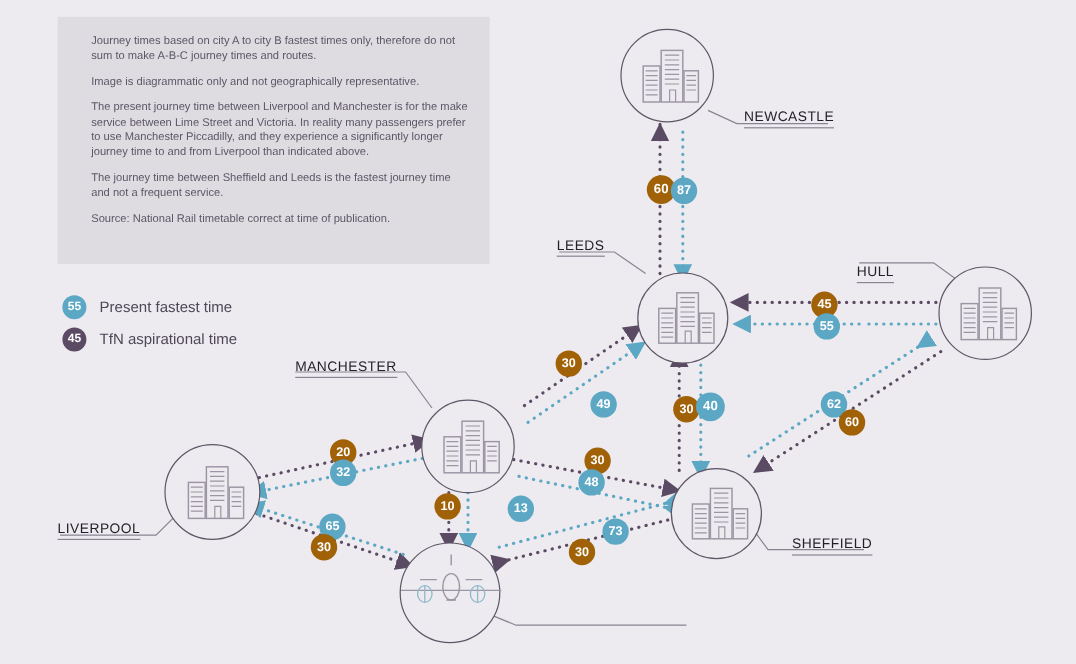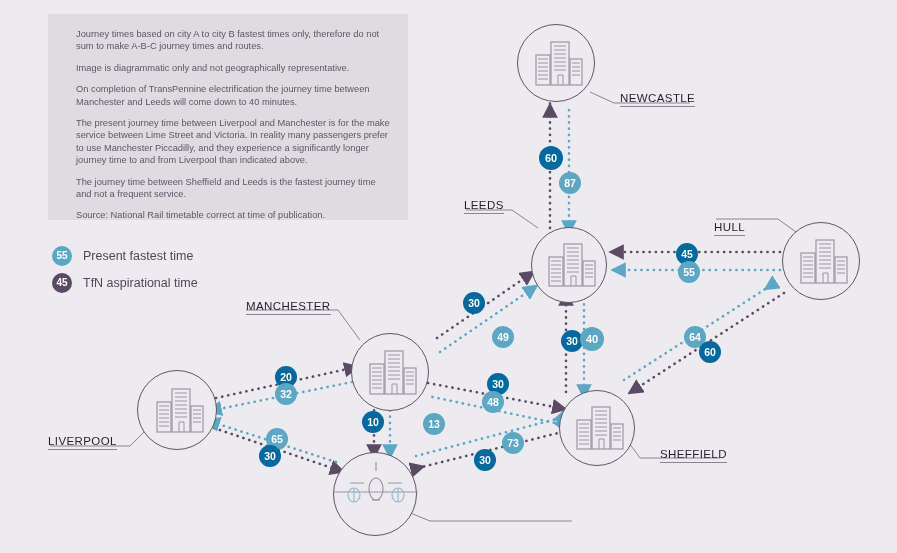--- a/index.html
+++ b/index.html
@@ -71,21 +71,21 @@
   
   .badge{
     position:absolute;
     border-radius:50%;
     display:flex;align-items:center;justify-content:center;
     color:#ffffff;font-weight:bold;
     font-family:"Liberation Sans", sans-serif;
     box-sizing:border-box;
   }
   .badge.blue{background:#5ba7c4;}
-  .badge.purple{background:#0369a1;}
+  .badge.purple{background:#a16207;}
   .b22{width:22px;height:22px;font-size:10.5px;}
   .b24{width:24px;height:24px;font-size:11px;}
 </style>
 </head>
 <body>
 
 <div id="stage">
 
   <svg id="wires" viewBox="0 0 897 553">
     <defs>
@@ -161,21 +161,20 @@
       <path d="M360,340 L338,310 L246,310"></path>
       <path d="M152,424 L130,446 L50,446"></path>
       <path d="M618,428 L640,458 L720,458"></path>
       <path d="M408,512 L430,521 L572,521"></path>
     </g>
   </svg>
 
   <div class="notebox">
     <p>Journey times based on city A to city B fastest times only, therefore do not sum to make A-B-C journey times and routes.</p>
     <p>Image is diagrammatic only and not geographically representative.</p>
-    <p>On completion of TransPennine electrification the journey time between Manchester and Leeds will come down to 40 minutes.</p>
     <p>The present journey time between Liverpool and Manchester is for the make service between Lime Street and Victoria. In reality many passengers prefer to use Manchester Piccadilly, and they experience a significantly longer journey time to and from Liverpool than indicated above.</p>
     <p>The journey time between Sheffield and Leeds is the fastest journey time and not a frequent service.</p>
     <p>Source: National Rail timetable correct at time of publication.</p>
   </div>
 
   <div class="legend">
     <div class="legend-row">
       <div class="legend-badge blue">55</div>
       <div class="legend-label">Present fastest time</div>
     </div>
@@ -299,32 +298,32 @@
       <g fill="none" stroke="#8fb9cc" stroke-width="1.1">
         <ellipse cx="20" cy="42" rx="6" ry="7"></ellipse>
         <path d="M20,35 v14"></path>
         <ellipse cx="64" cy="42" rx="6" ry="7"></ellipse>
         <path d="M64,35 v14"></path>
       </g>
     </svg>
   </div>
 
   <div class="badge purple b24" style="left:539px;top:146px;">60</div>
-  <div class="badge blue b22" style="left:559px;top:148px;margin-top:24px;">87</div>
+  <div class="badge blue b22" style="left:559px;top:148px;">87</div>
 
   <div class="badge purple b22" style="left:676px;top:243px;">45</div>
   <div class="badge blue b22" style="left:678px;top:261px;">55</div>
 
   <div class="badge purple b22" style="left:463px;top:292px;">30</div>
   <div class="badge blue b22" style="left:492px;top:310px;margin-top:16px;">49</div>
 
   <div class="badge purple b22" style="left:561px;top:330px;">30</div>
   <div class="badge blue b24" style="left:580px;top:327px;">40</div>
 
-  <div class="badge blue b22" style="left:684px;top:326px;">64</div>
+  <div class="badge blue b22" style="left:684px;top:326px;">62</div>
   <div class="badge purple b22" style="left:699px;top:341px;">60</div>
 
   <div class="badge purple b22" style="left:275px;top:366px;">20</div>
   <div class="badge blue b22" style="left:275px;top:383px;">32</div>
 
   <div class="badge purple b22" style="left:487px;top:373px;">30</div>
   <div class="badge blue b22" style="left:482px;top:391px;">48</div>
 
   <div class="badge purple b22" style="left:362px;top:411px;">10</div>
   <div class="badge blue b22" style="left:381px;top:413px;margin-left:42px;">13</div>

